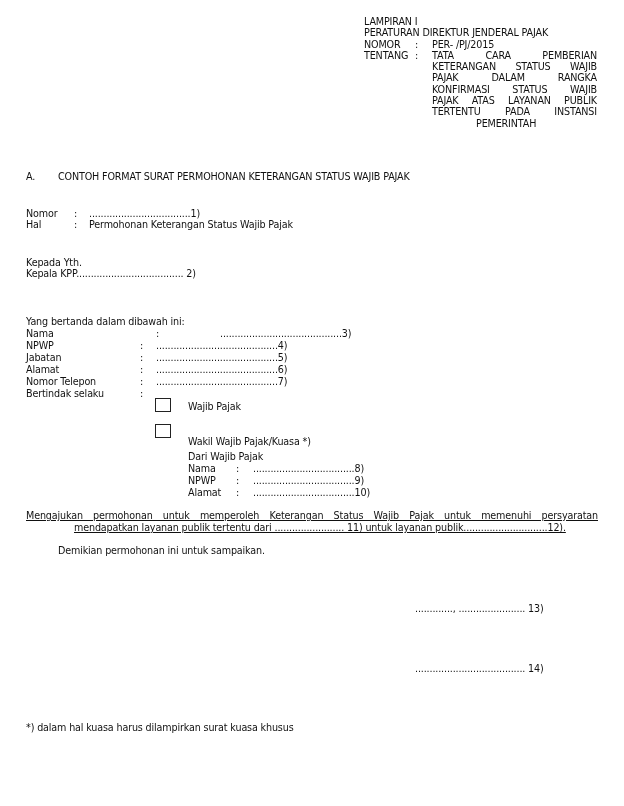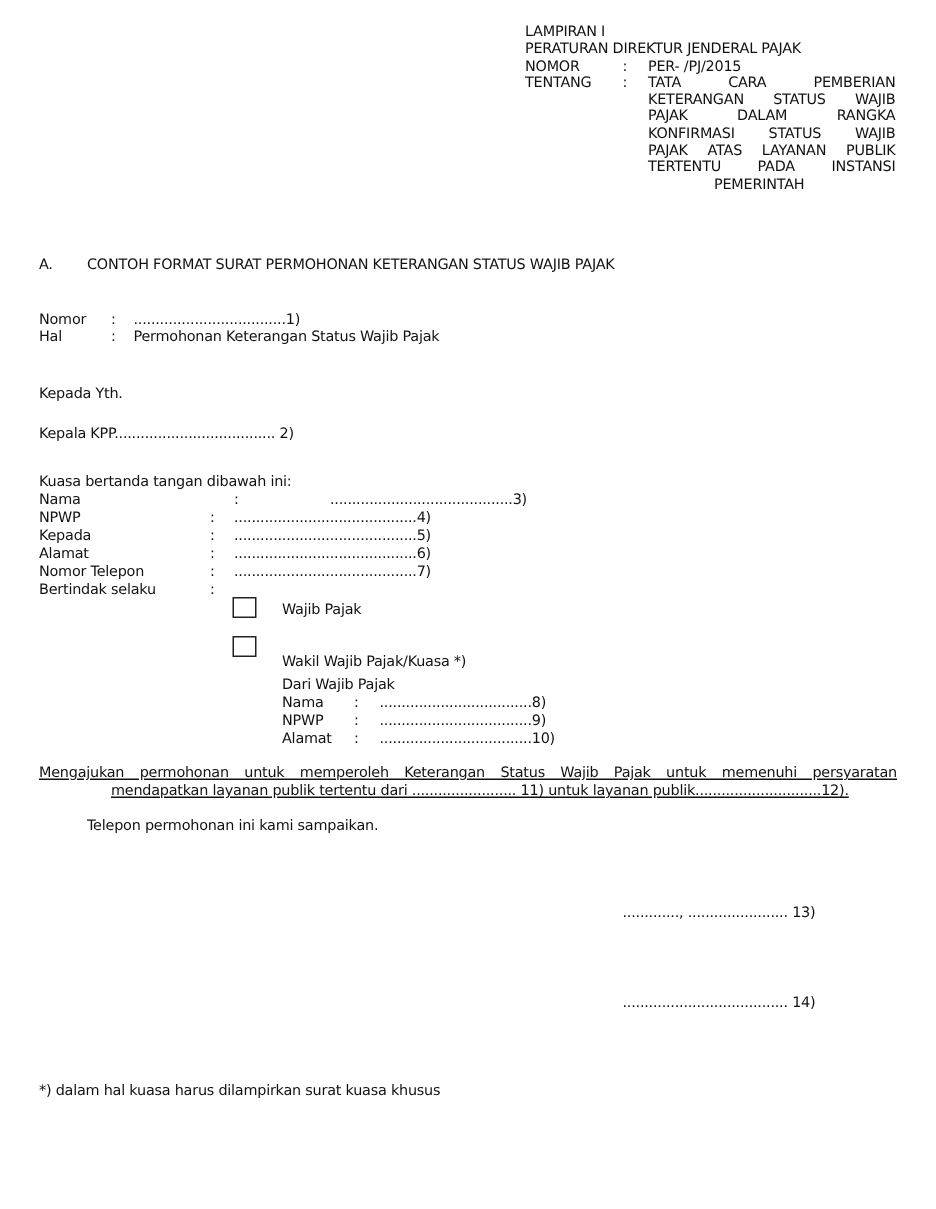--- a/index.html
+++ b/index.html
@@ -1,21 +1,21 @@
 <!DOCTYPE html>
 <html><head>
 <meta charset="utf-8">
 <style>
   html, body { margin:0; padding:0; background:#ffffff; }
   body { width:624px; height:806px; position:relative; overflow:hidden;
          font-family:"DejaVu Sans", sans-serif; font-size:9.6px; color:#111; letter-spacing:-0.15px; }
   .abs { position:absolute; white-space:nowrap; line-height:11px; }
   .hdr-lines { position:absolute; left:350px; top:16px; width:247px; }
   .hdr-line { height:11.3px; line-height:11.3px; white-space:nowrap; position:relative; }
-  .hdr-lbl { position:absolute; left:0;text-align:right; }
+  .hdr-lbl { position:absolute; left:14px;text-align:right; }
   .hdr-col { position:absolute; left:65px; }
   .hdr-val { position:absolute; left:82px; }
   .tent-block { position:absolute; left:82px; top:0; width:165px; }
   .just { text-align:justify; text-align-last:justify; height:11.3px; line-height:11.3px; }
   .justlast { text-align:left; height:11.3px; line-height:11.3px;padding-left:44px; }
   .box { position:absolute; width:16px; height:14px; border:1px solid #222; box-sizing:border-box; }
   .para { position:absolute; left:26px; width:572px; line-height:12px;text-decoration:underline; }
   .para .jl { text-align:justify; text-align-last:justify; white-space:nowrap; }
 </style>
 </head>
@@ -52,33 +52,33 @@
 <span class="abs" style="left:58px; top:171px;">CONTOH FORMAT SURAT PERMOHONAN KETERANGAN STATUS WAJIB PAJAK</span>
 
 <span class="abs" style="left:26px; top:208px;">Nomor</span>
 <span class="abs" style="left:74px; top:208px;">:</span>
 <span class="abs" style="left:89px; top:208px;">...................................1)</span>
 <span class="abs" style="left:26px; top:219px;">Hal</span>
 <span class="abs" style="left:74px; top:219px;">:</span>
 <span class="abs" style="left:89px; top:219px;">Permohonan Keterangan Status Wajib Pajak</span>
 
 <span class="abs" style="left:26px; top:257px;">Kepada Yth.</span>
-<span class="abs" style="left:26px; top:268px;margin-top:16px;">Kepala KPP..................................... 2)</span>
+<span class="abs" style="left:26px; top:268px;">Kepala KPP..................................... 2)</span>
 
-<span class="abs" style="left:26px; top:316px;">Kuasa bertanda tangan dibawah ini:</span>
+<span class="abs" style="left:26px; top:316px;">Yang bertanda dalam dibawah ini:</span>
 
 <span class="abs" style="left:26px; top:328px;">Nama</span>
 <span class="abs" style="left:156px; top:328px;">:</span>
 <span class="abs" style="left:220px; top:328px;">..........................................3)</span>
 
 <span class="abs" style="left:26px; top:340px;">NPWP</span>
 <span class="abs" style="left:140px; top:340px;">:</span>
 <span class="abs" style="left:156px; top:340px;">..........................................4)</span>
 
-<span class="abs" style="left:26px; top:352px;">Kepada</span>
+<span class="abs" style="left:26px; top:352px;">Jabatan</span>
 <span class="abs" style="left:140px; top:352px;">:</span>
 <span class="abs" style="left:156px; top:352px;">..........................................5)</span>
 
 <span class="abs" style="left:26px; top:364px;">Alamat</span>
 <span class="abs" style="left:140px; top:364px;">:</span>
 <span class="abs" style="left:156px; top:364px;">..........................................6)</span>
 
 <span class="abs" style="left:26px; top:376px;">Nomor Telepon</span>
 <span class="abs" style="left:140px; top:376px;">:</span>
 <span class="abs" style="left:156px; top:376px;">..........................................7)</span>
@@ -103,18 +103,18 @@
 
 <span class="abs" style="left:188px; top:487px;">Alamat</span>
 <span class="abs" style="left:236px; top:487px;">:</span>
 <span class="abs" style="left:253px; top:487px;">...................................10)</span>
 
 <div class="para" style="top:510px;">
   <div class="jl">Mengajukan permohonan untuk memperoleh Keterangan Status Wajib Pajak untuk memenuhi persyaratan</div>
   <div style="white-space:nowrap;padding-left:48px;">mendapatkan layanan publik tertentu dari ........................ 11) untuk layanan publik.............................12).</div>
 </div>
 
-<span class="abs" style="left:58px; top:545px;">Telepon permohonan ini kami sampaikan.</span>
+<span class="abs" style="left:58px; top:545px;">Demikian permohonan ini untuk sampaikan.</span>
 
 <span class="abs" style="left:415px; top:603px;">............., ....................... 13)</span>
 <span class="abs" style="left:415px; top:663px;">...................................... 14)</span>
 
 <span class="abs" style="left:26px; top:722px;">*) dalam hal kuasa harus dilampirkan surat kuasa khusus</span>
 
 </body></html>

